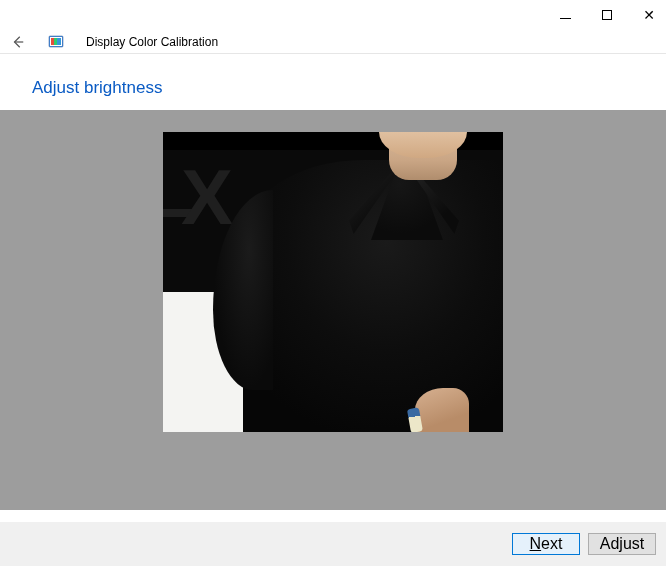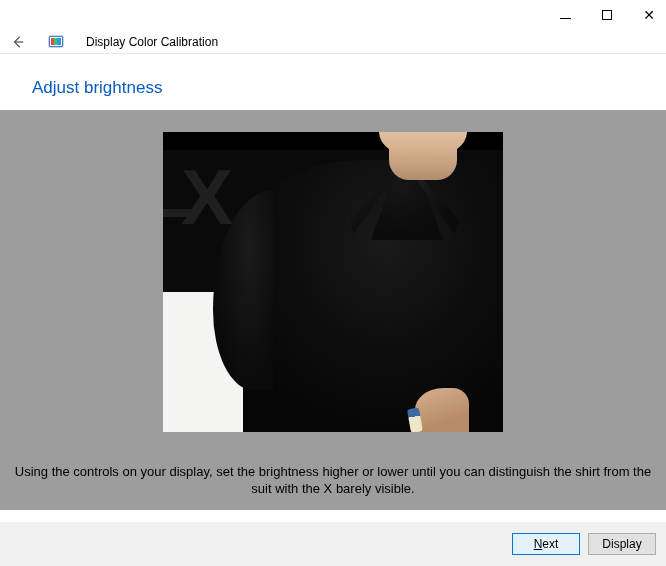--- a/index.html
+++ b/index.html
@@ -248,21 +248,21 @@
       background: #f0f0f0;
       display: flex;
       justify-content: flex-end;
       align-items: center;
       padding-right: 10px;
       gap: 8px;
     }
     .btn {
       min-width: 68px;
       height: 22px;
-      font-size: 12px;
+      font-size: 16px;
       font-family: inherit;
       background: #e1e1e1;
       border: 1px solid #adadad;
       cursor: pointer;
       padding: 0 10px;
     }
     .btn.primary {
       background: #e5f1fb;
       border: 1px solid #0078d7;
     }
@@ -316,23 +316,22 @@
     <div class="ref-white"></div>
     <div class="suit"></div>
     <div class="shirt"></div>
     <div class="collar-left"></div>
     <div class="collar-right"></div>
     <div class="neck"></div>
     <div class="jaw"></div>
     <div class="hand"></div>
     <div class="pen-tip"></div>
   </div>
-  <div class="instruction">Using the controls on your display, set the brightness higher or lower until you can distinguish the shirt from the suit with the X barely visible.</div>
 </div>
 
 <div class="footer">
   <button class="btn primary">
     <span><span class="mn">N</span>ext</span>
   </button>
   <button class="btn">
-    <span>Display</span>
+    <span>Adjust</span>
   </button>
 </div>
 
 </body></html>

